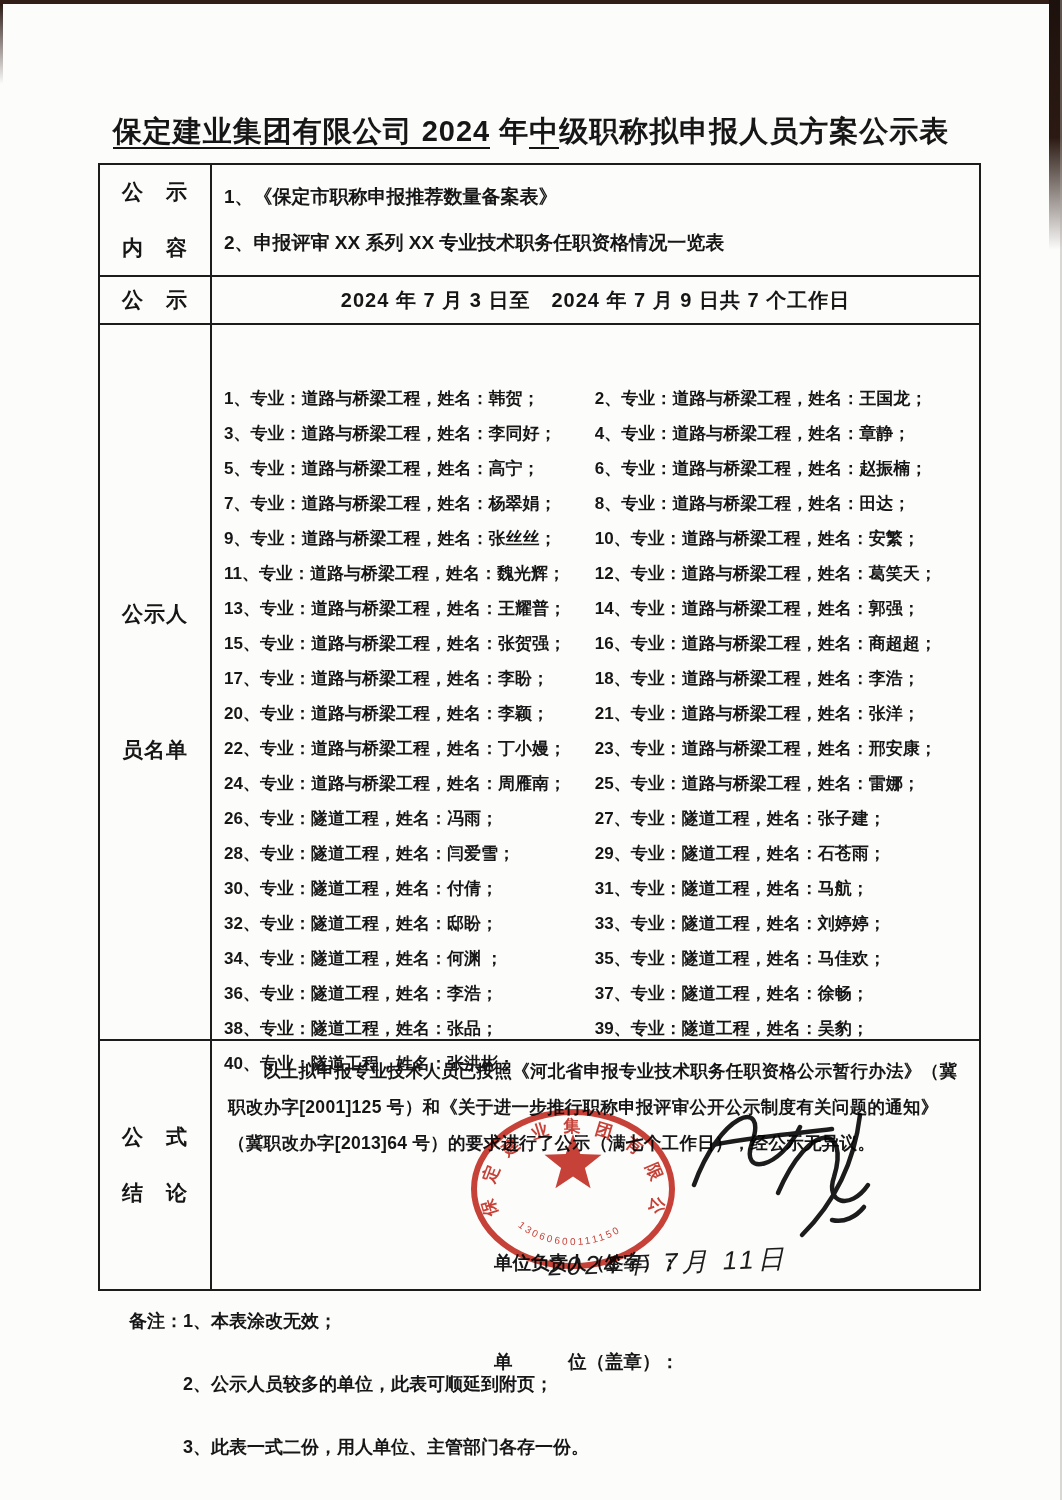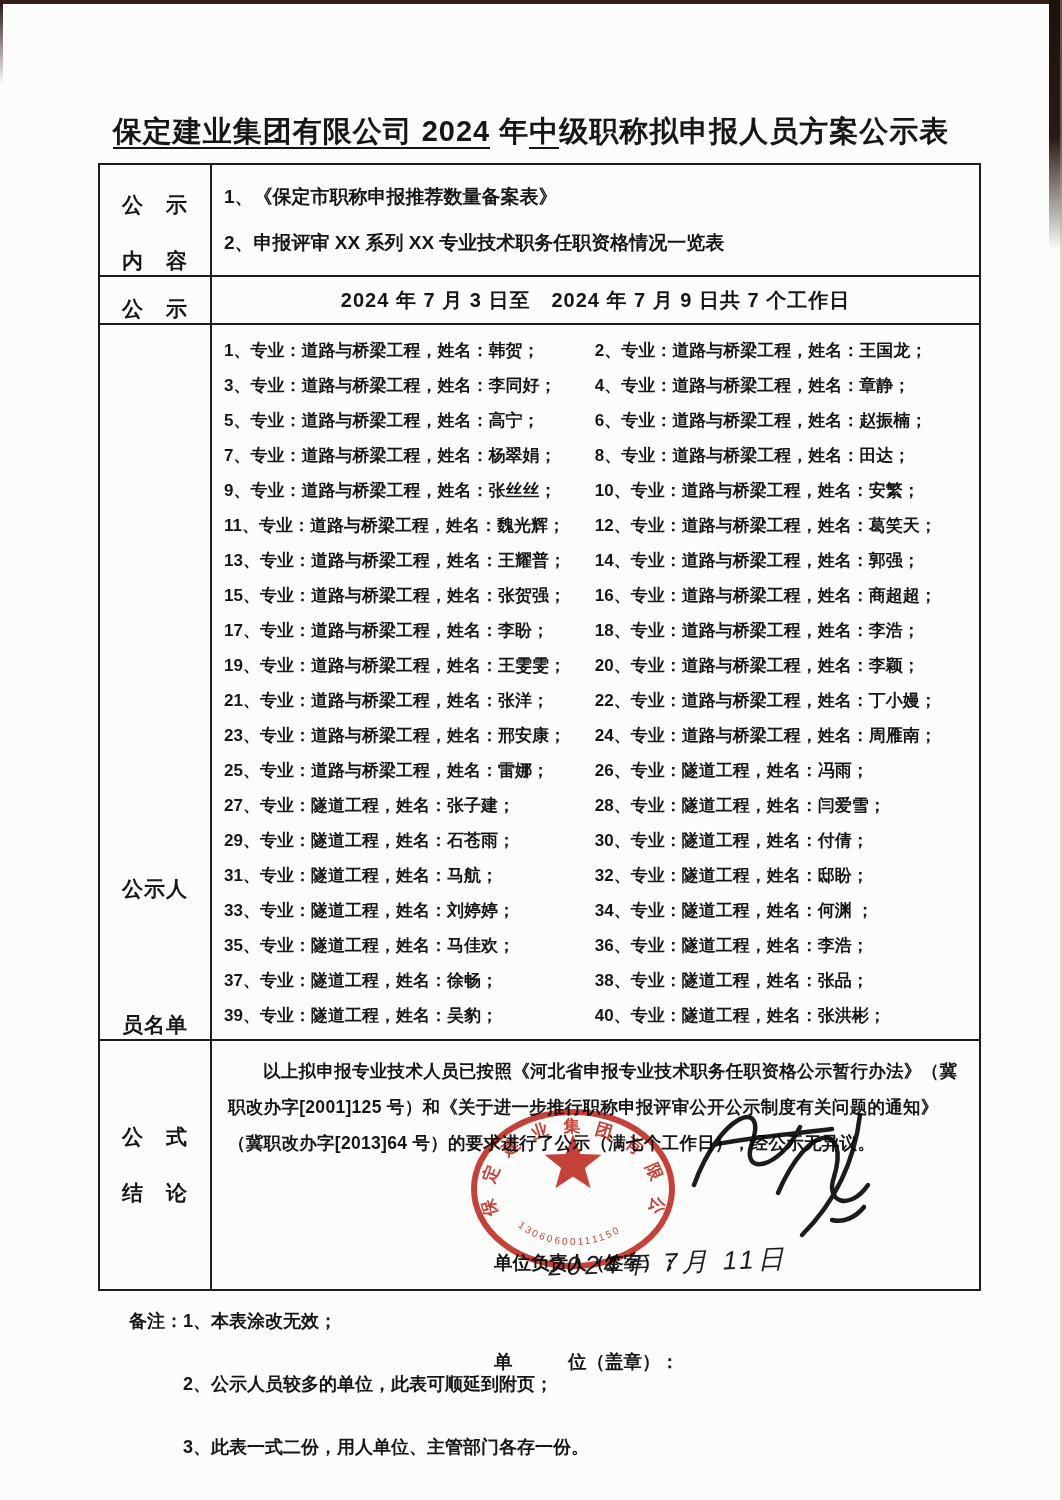--- a/index.html
+++ b/index.html
@@ -27,36 +27,36 @@
     position:absolute;left:98px;top:163px;width:883px;height:1128px;
     box-sizing:border-box;border:2px solid #1c1c1c;
     display:grid;grid-template-columns:112px 1fr;grid-template-rows:112px 48px 716px 1fr;
   }
   .lbl{
     box-sizing:border-box;border-right:2px solid #1c1c1c;
     display:flex;flex-direction:column;align-items:center;justify-content:center;
     font-size:21px;font-weight:600;letter-spacing:1px;
   }
   .cell{box-sizing:border-box;position:relative;}
-  .rb{border-bottom:2px solid #1c1c1c;justify-content:flex-end;}
+  .rb{border-bottom:2px solid #1c1c1c;}
 
   .content-items{
     display:flex;flex-direction:column;justify-content:space-evenly;height:100%;
     padding-left:12px;font-size:19px;font-weight:600;
   }
   .period-cell{display:flex;align-items:center;justify-content:center;
     font-size:20px;font-weight:600;letter-spacing:1px;}
 
   .lbl-gap-wide{gap:108px;}
   .lbl-gap-mid{gap:28px;}
 
   .roster-grid{
     display:grid;grid-template-columns:49.5% 50.5%;grid-auto-rows:35px;
     align-items:center;padding:8px 6px 0 12px;
-    font-size:17px;font-weight:600;
+    font-size:17px;font-weight:600;margin-top:48px;
   }
   .roster-entry{white-space:nowrap;overflow:hidden;}
 
   .concl-par{
     margin:0;padding:12px 14px 0 16px;
     font-size:17.5px;font-weight:600;line-height:36px;
     text-indent:2em;letter-spacing:.3px;
   }
   .sign-block{
     position:absolute;left:238px;top:139px;
@@ -124,21 +124,20 @@
         <div class="roster-entry">9、专业：道路与桥梁工程，姓名：张丝丝；</div>
         <div class="roster-entry">10、专业：道路与桥梁工程，姓名：安繁；</div>
         <div class="roster-entry">11、专业：道路与桥梁工程，姓名：魏光辉；</div>
         <div class="roster-entry">12、专业：道路与桥梁工程，姓名：葛笑天；</div>
         <div class="roster-entry">13、专业：道路与桥梁工程，姓名：王耀普；</div>
         <div class="roster-entry">14、专业：道路与桥梁工程，姓名：郭强；</div>
         <div class="roster-entry">15、专业：道路与桥梁工程，姓名：张贺强；</div>
         <div class="roster-entry">16、专业：道路与桥梁工程，姓名：商超超；</div>
         <div class="roster-entry">17、专业：道路与桥梁工程，姓名：李盼；</div>
         <div class="roster-entry">18、专业：道路与桥梁工程，姓名：李浩；</div>
-        <div class="roster-entry">19、专业：道路与桥梁工程，姓名：王雯雯；</div>
         <div class="roster-entry">20、专业：道路与桥梁工程，姓名：李颖；</div>
         <div class="roster-entry">21、专业：道路与桥梁工程，姓名：张洋；</div>
         <div class="roster-entry">22、专业：道路与桥梁工程，姓名：丁小嫚；</div>
         <div class="roster-entry">23、专业：道路与桥梁工程，姓名：邢安康；</div>
         <div class="roster-entry">24、专业：道路与桥梁工程，姓名：周雁南；</div>
         <div class="roster-entry">25、专业：道路与桥梁工程，姓名：雷娜；</div>
         <div class="roster-entry">26、专业：隧道工程，姓名：冯雨；</div>
         <div class="roster-entry">27、专业：隧道工程，姓名：张子建；</div>
         <div class="roster-entry">28、专业：隧道工程，姓名：闫爱雪；</div>
         <div class="roster-entry">29、专业：隧道工程，姓名：石苍雨；</div>

